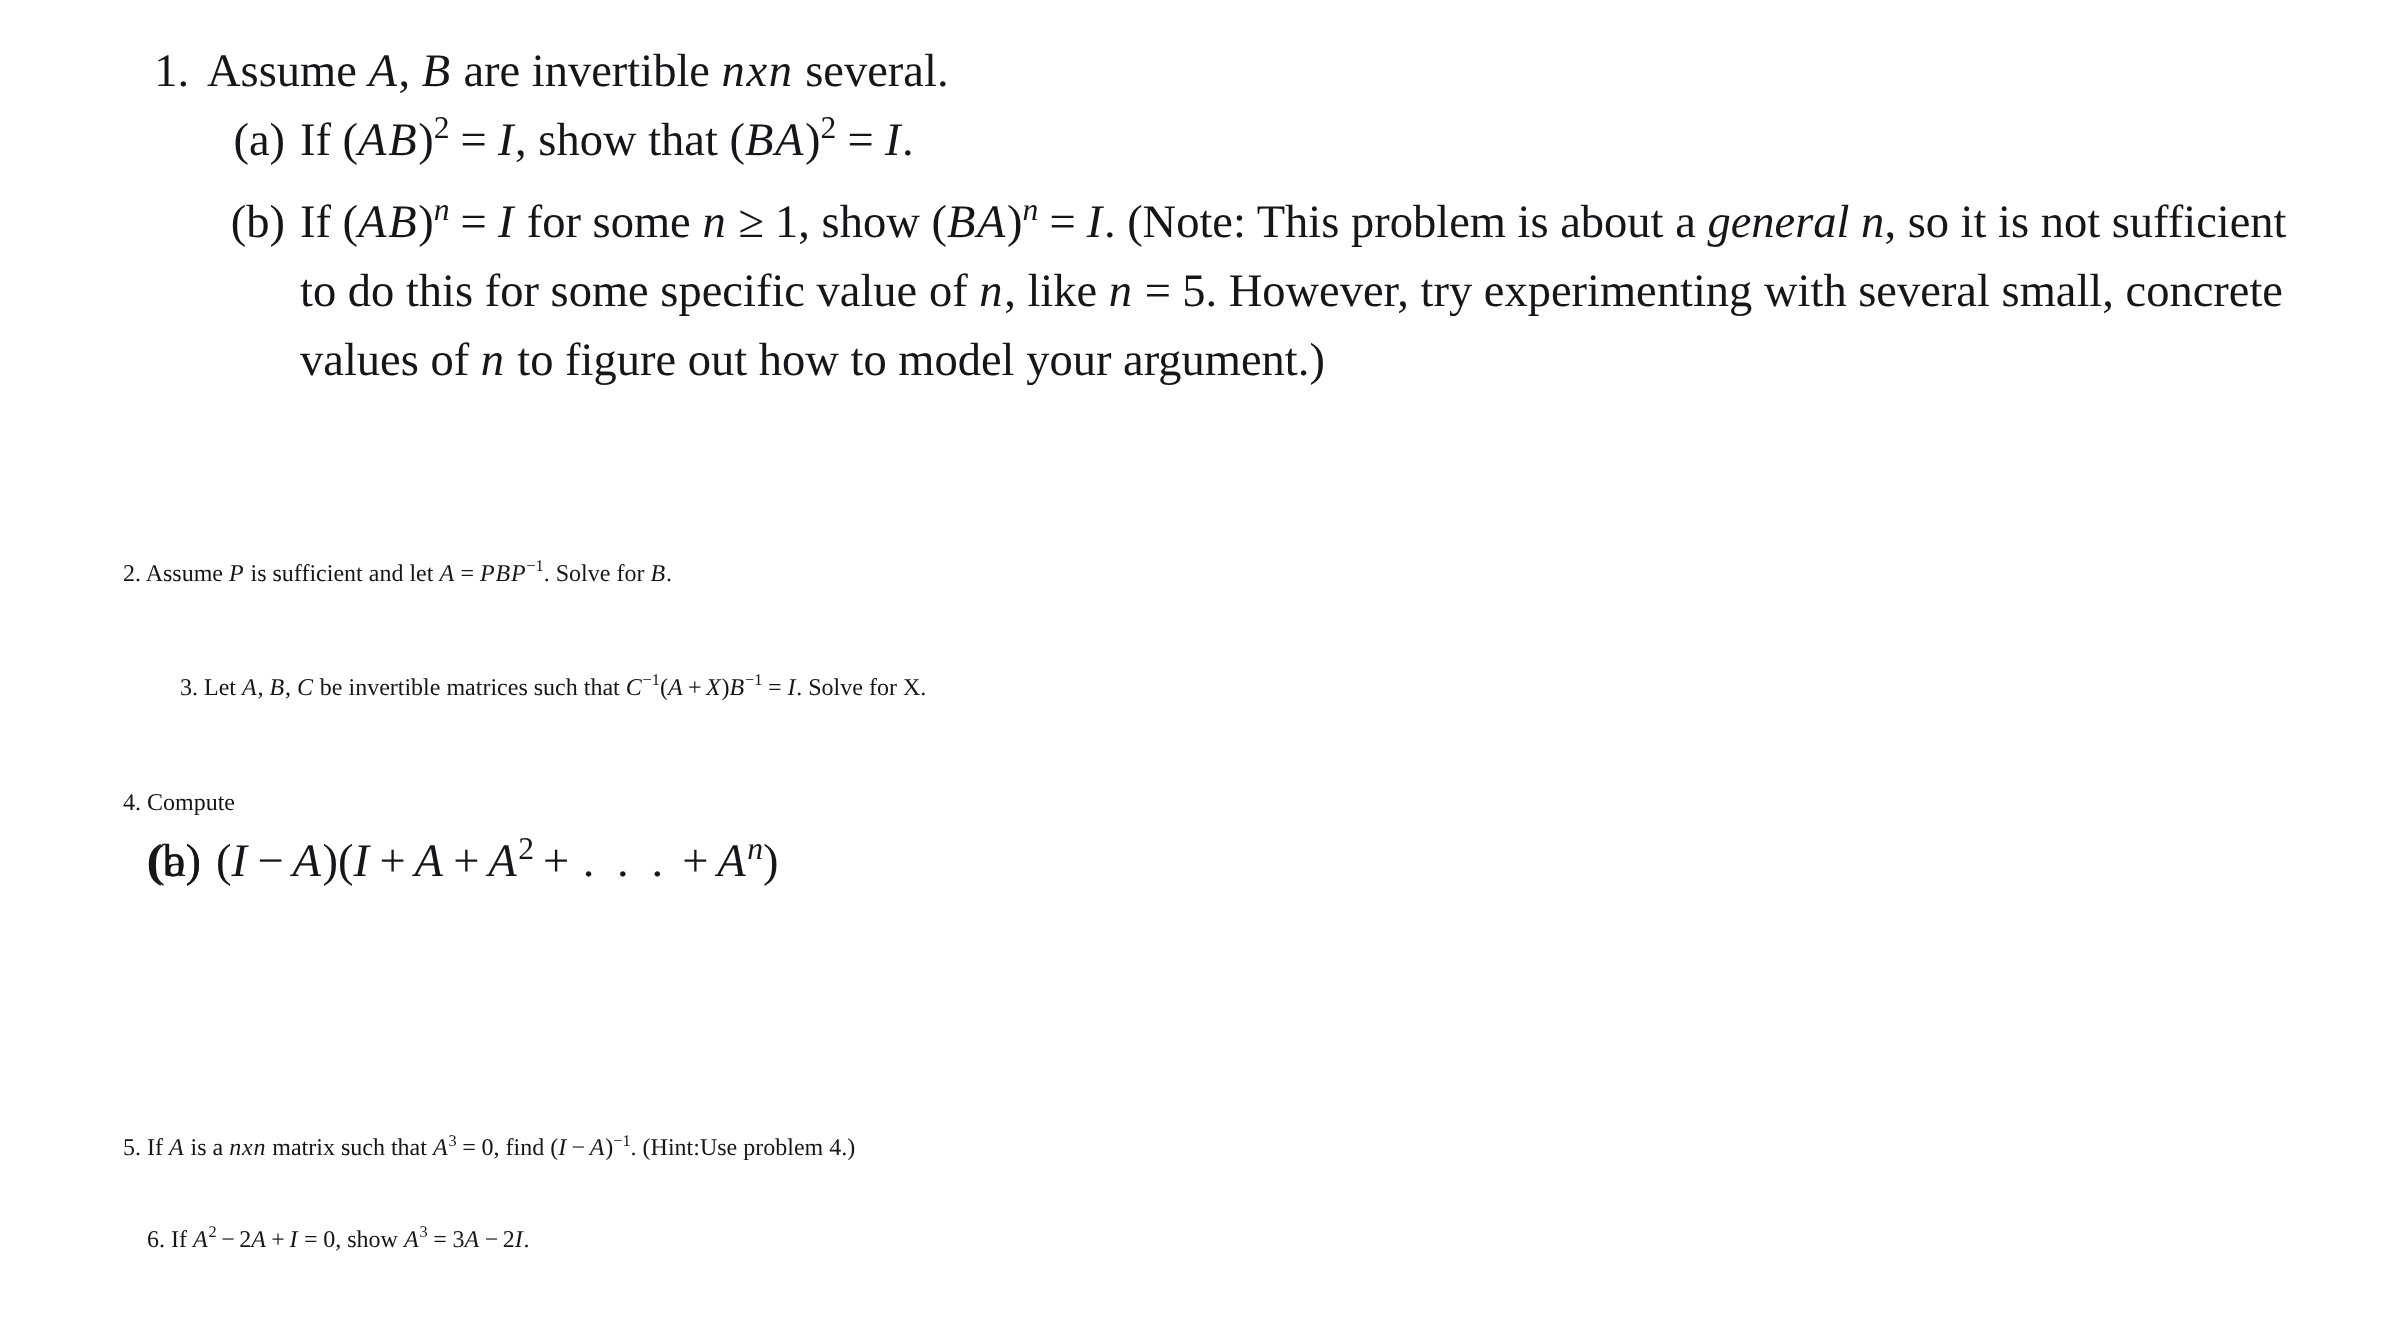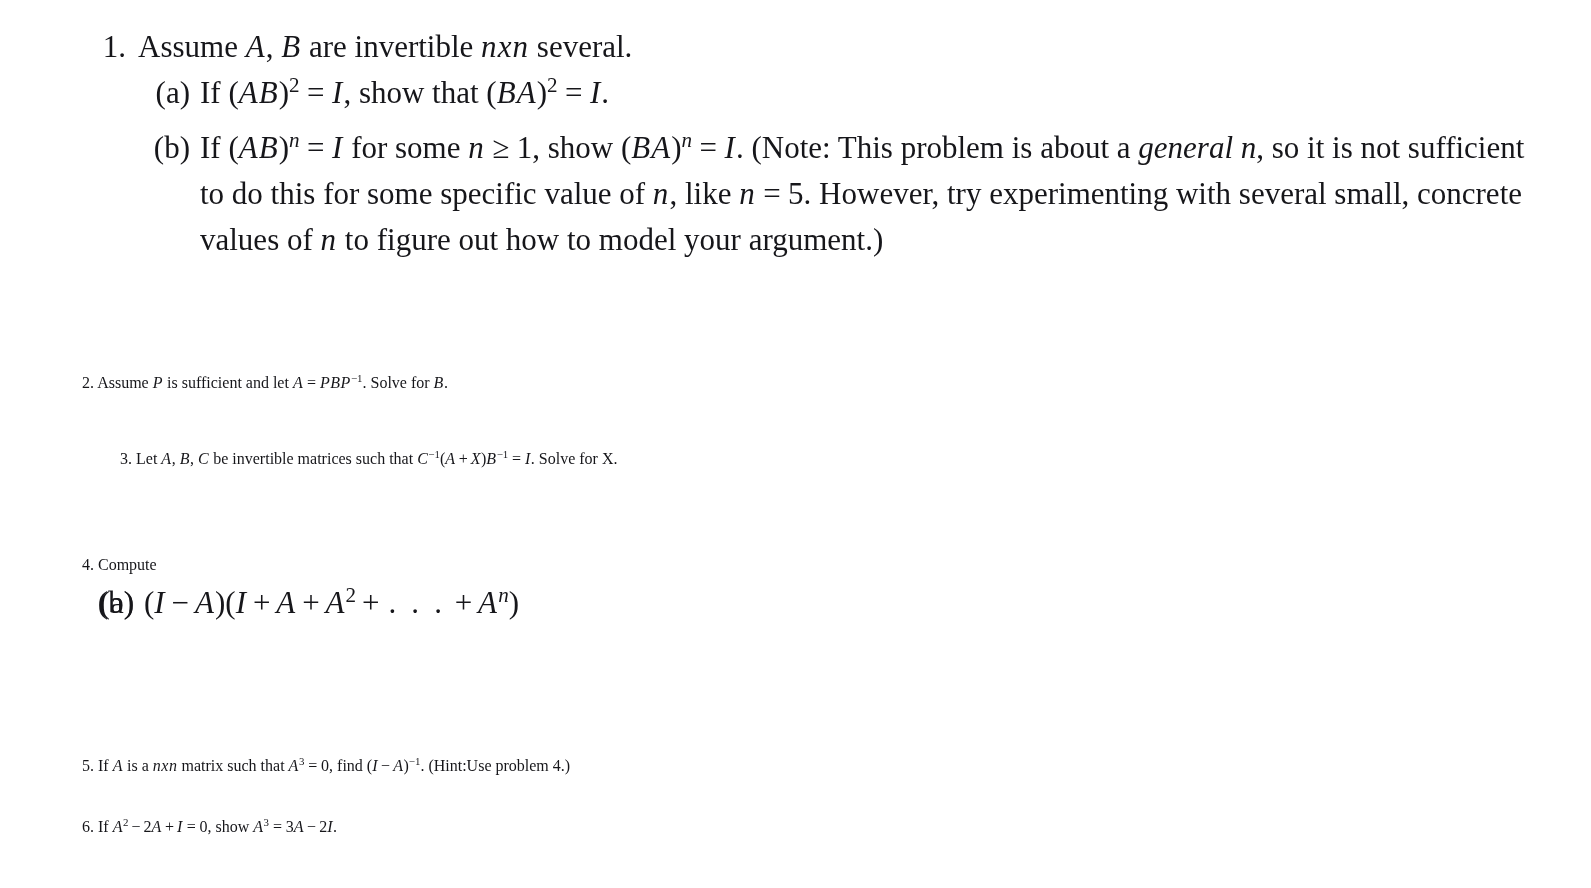--- a/index.html
+++ b/index.html
@@ -90,25 +90,25 @@
   .paren { font-style: normal; }
   .emph { font-style: italic; text-align: center; }
   .dots { letter-spacing: 0.12em; padding: 0 0.1em; }
 
   
   .blk-1      { position: absolute; left: 82px;  top: 24px;  width: 1450px; }
   .sub-1      { margin-top: 26px; margin-left: 58px; }
   .sub-1 li.subitem + li.subitem { margin-top: 10px; }
   .blk-2      { position: absolute; left: 82px;  top: 374px; width: 1450px; }
   .blk-3      { position: absolute; left: 82px;  top: 450px; width: 1450px; margin-left: 38px; }
-  .blk-4      { position: absolute; left: 82px;  top: 556px; width: 1450px; }
+  .blk-4      { position: absolute; left: 82px;  top: 527px; width: 1450px; }
   .sub-4      { margin-top: 24px; margin-left: 58px; }
   .sub-4 li.subitem + li.subitem { margin-top: 6px; }
   .blk-5      { position: absolute; left: 82px;  top: 757px; width: 1450px; }
-  .blk-6      { position: absolute; left: 82px;  top: 818px; width: 1450px; }
+  .blk-6      { position: absolute; left: 98px;  top: 818px; width: 1450px; }
 
   .wrap-body { display: block; }
 </style>
 </head>
 <body>
 
 <div class="page">
 
   <div class="blk-1">
     <ol class="outer">

